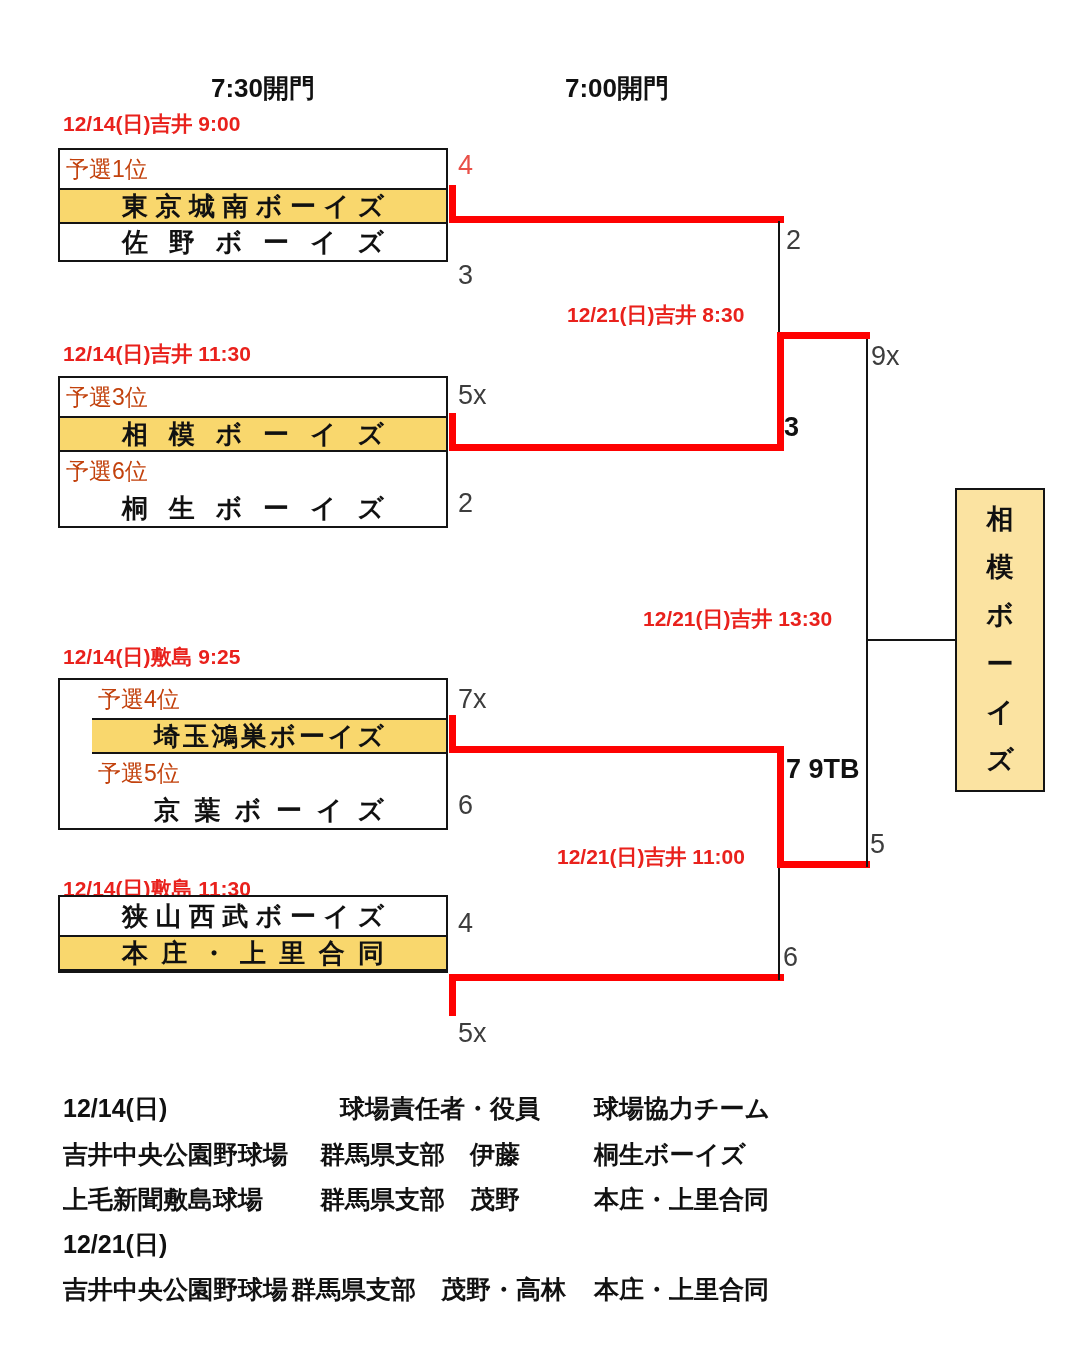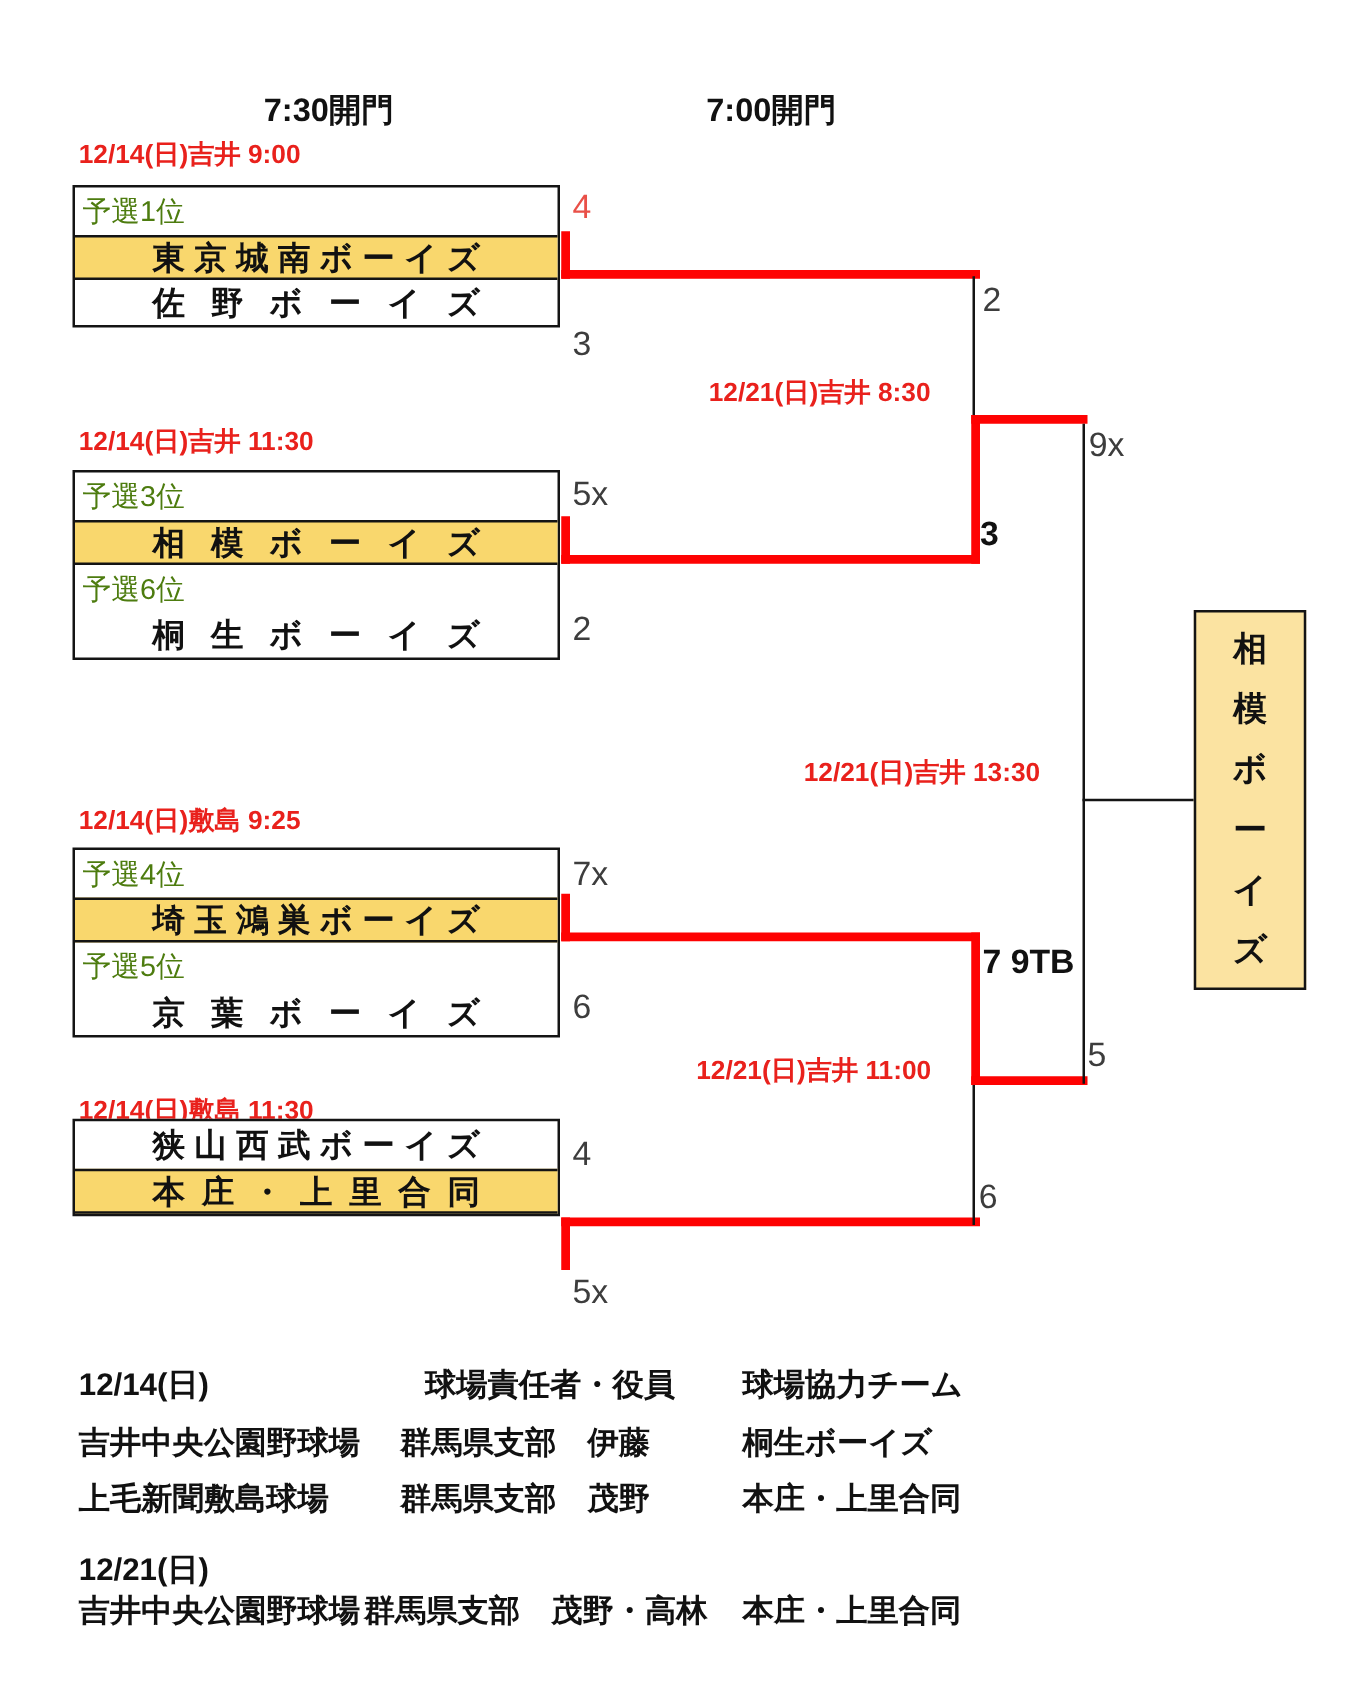--- a/index.html
+++ b/index.html
@@ -5,21 +5,21 @@
   html,body{margin:0;padding:0;background:#fff;}
   .canvas{position:relative;width:1080px;height:1365px;background:#ffffff;
           font-family:"Liberation Sans","DejaVu Sans",sans-serif;overflow:hidden;}
   .abs{position:absolute;}
   .gate{font-weight:bold;font-size:26px;color:#111;line-height:1;}
   .sched{font-weight:bold;font-size:21px;color:#e9211c;line-height:1;white-space:nowrap;}
   .match-box{position:absolute;left:58px;width:390px;border:2px solid #141414;
              background:#fff;box-sizing:border-box;}
   .row{box-sizing:border-box;}
   .seed-row{height:38px;display:flex;align-items:center;padding-left:6px;
-            font-size:23px;color:#4d7c0f;line-height:1;}
+            font-size:23px;color:#c2410c;line-height:1;}
   .name-row{height:36px;display:flex;align-items:center;}
   .name-text{flex:1;padding:0 62px;font-weight:bold;font-size:26px;color:#111;line-height:1;}
   .win{background:#f9d76d;border-top:2px solid #141414;border-bottom:2px solid #141414;}
   .divider{border-top:2px solid #141414;}
   .js-chars{display:flex;justify-content:space-between;}
   .score{position:absolute;font-size:27px;color:#3d3d3d;line-height:1;white-space:nowrap;}
   .score.winner{font-weight:bold;color:#111;}
   .score.red{color:#e95048;}
   .rl{position:absolute;background:#fe0202;}
   .bl{position:absolute;background:#141414;}
@@ -89,21 +89,21 @@
           <span>桐</span>
           <span>生</span>
           <span>ボ</span>
           <span>ー</span>
           <span>イ</span>
           <span>ズ</span>
         </div>
     </div>
   </div>
 
-  <div class="match-box" style="top:678px;">
+  <div class="match-box" style="top:678px;padding-left:32px;">
     <div class="row seed-row">予選4位</div>
     <div class="row name-row win">
       <div class="name-text js-chars">
           <span>埼</span>
           <span>玉</span>
           <span>鴻</span>
           <span>巣</span>
           <span>ボ</span>
           <span>ー</span>
           <span>イ</span>
@@ -202,19 +202,19 @@
   <div class="ft" style="left:594px;top:1095px;">球場協力チーム</div>
 
   <div class="ft" style="left:63px;top:1141px;">吉井中央公園野球場</div>
   <div class="ft" style="left:320px;top:1141px;">群馬県支部　伊藤</div>
   <div class="ft" style="left:594px;top:1141px;">桐生ボーイズ</div>
 
   <div class="ft" style="left:63px;top:1186px;">上毛新聞敷島球場</div>
   <div class="ft" style="left:320px;top:1186px;">群馬県支部　茂野</div>
   <div class="ft" style="left:594px;top:1186px;">本庄・上里合同</div>
 
-  <div class="ft" style="left:63px;top:1231px;margin-top:12px;">12/21(日)</div>
+  <div class="ft" style="left:63px;top:1231px;">12/21(日)</div>
 
   <div class="ft" style="left:63px;top:1276px;">吉井中央公園野球場</div>
   <div class="ft" style="left:291px;top:1276px;">群馬県支部　茂野・高林</div>
   <div class="ft" style="left:594px;top:1276px;">本庄・上里合同</div>
 
 </div>
 
 </body></html>

